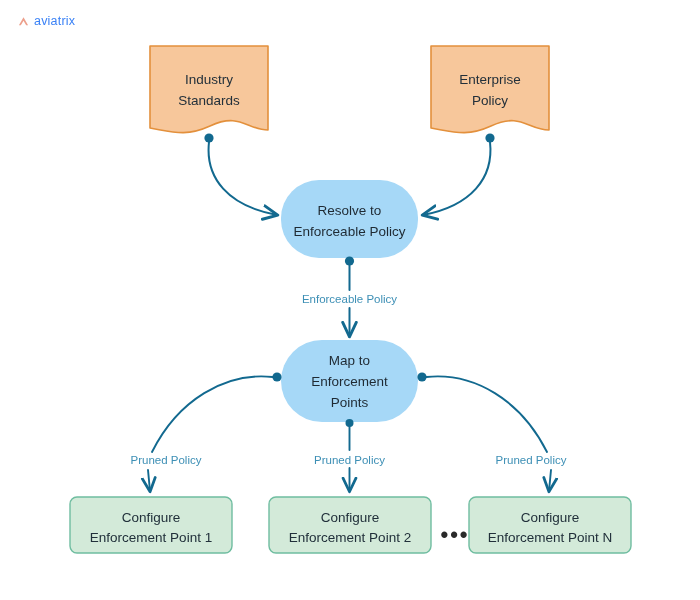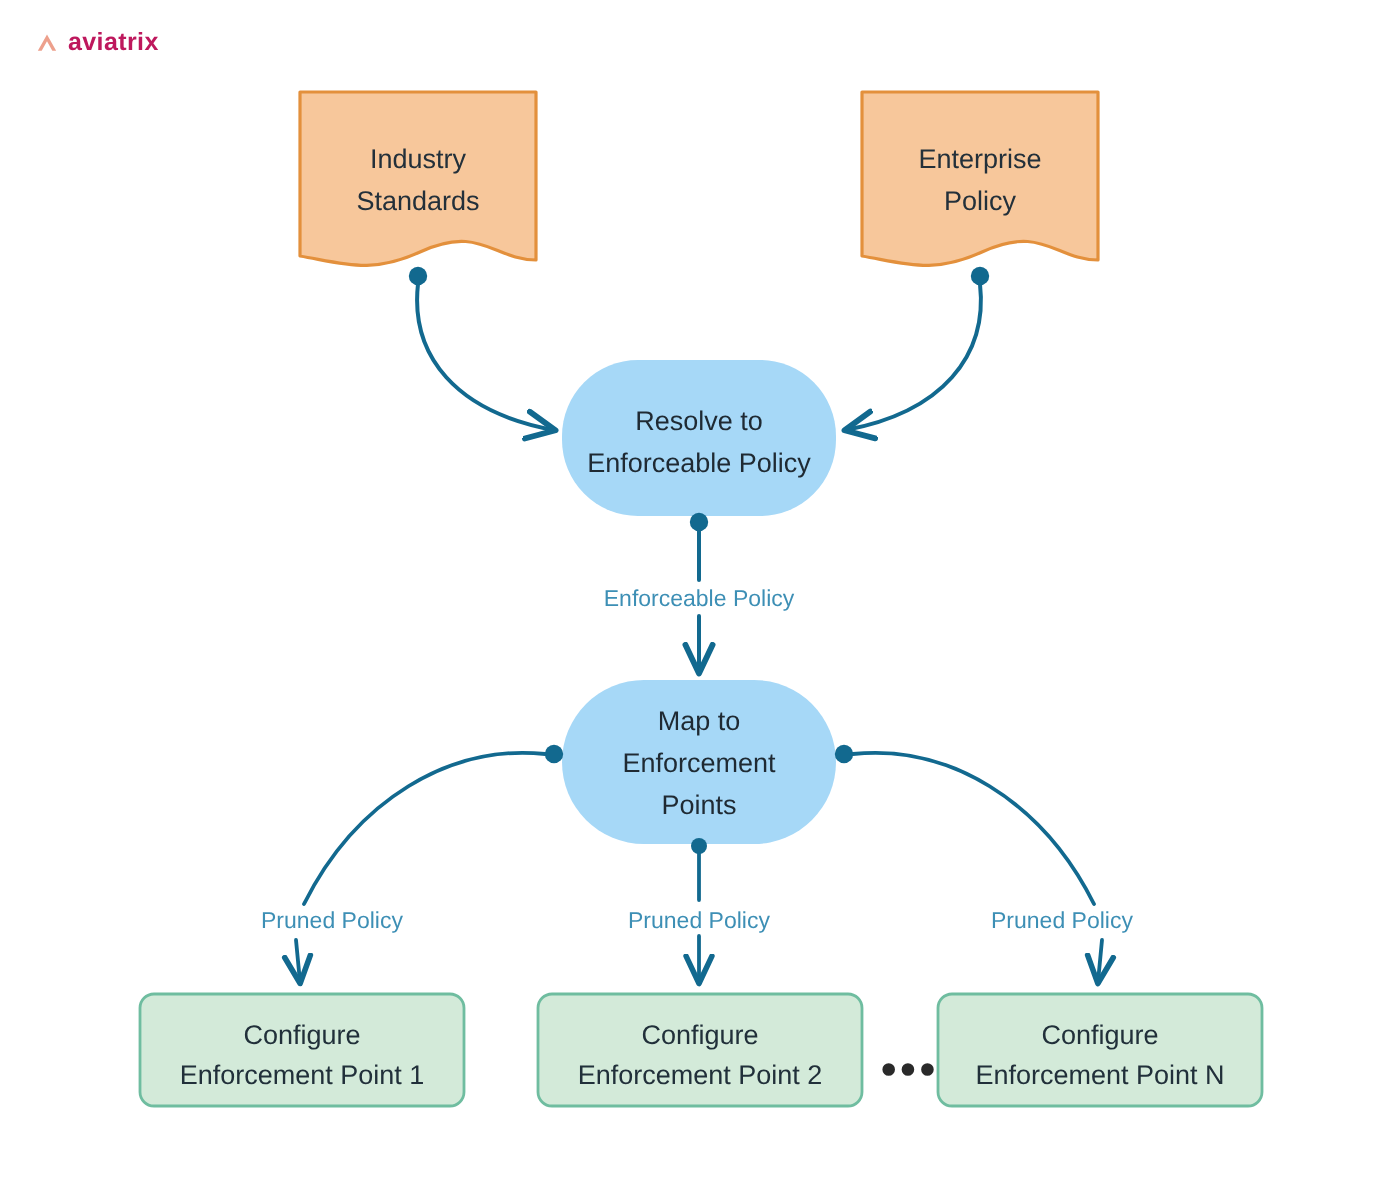--- a/index.html
+++ b/index.html
@@ -38,22 +38,22 @@
   }
   .brand-mark {
     width: 11px;
     height: 11px;
     display: block;
   }
   .brand-text {
     font-family: "Liberation Sans", sans-serif;
     font-size: 12.5px;
     letter-spacing: 0.2px;
-    color: #be185d;
-    font-weight: 700;
+    color: #3b82f6;
+    font-weight: 400;
   }
   text {
     font-family: "Liberation Sans", sans-serif;
   }
   .node-label {
     font-size: 13.5px;
     fill: #1f2a33;
   }
   .doc-label {
     font-size: 13.5px;

